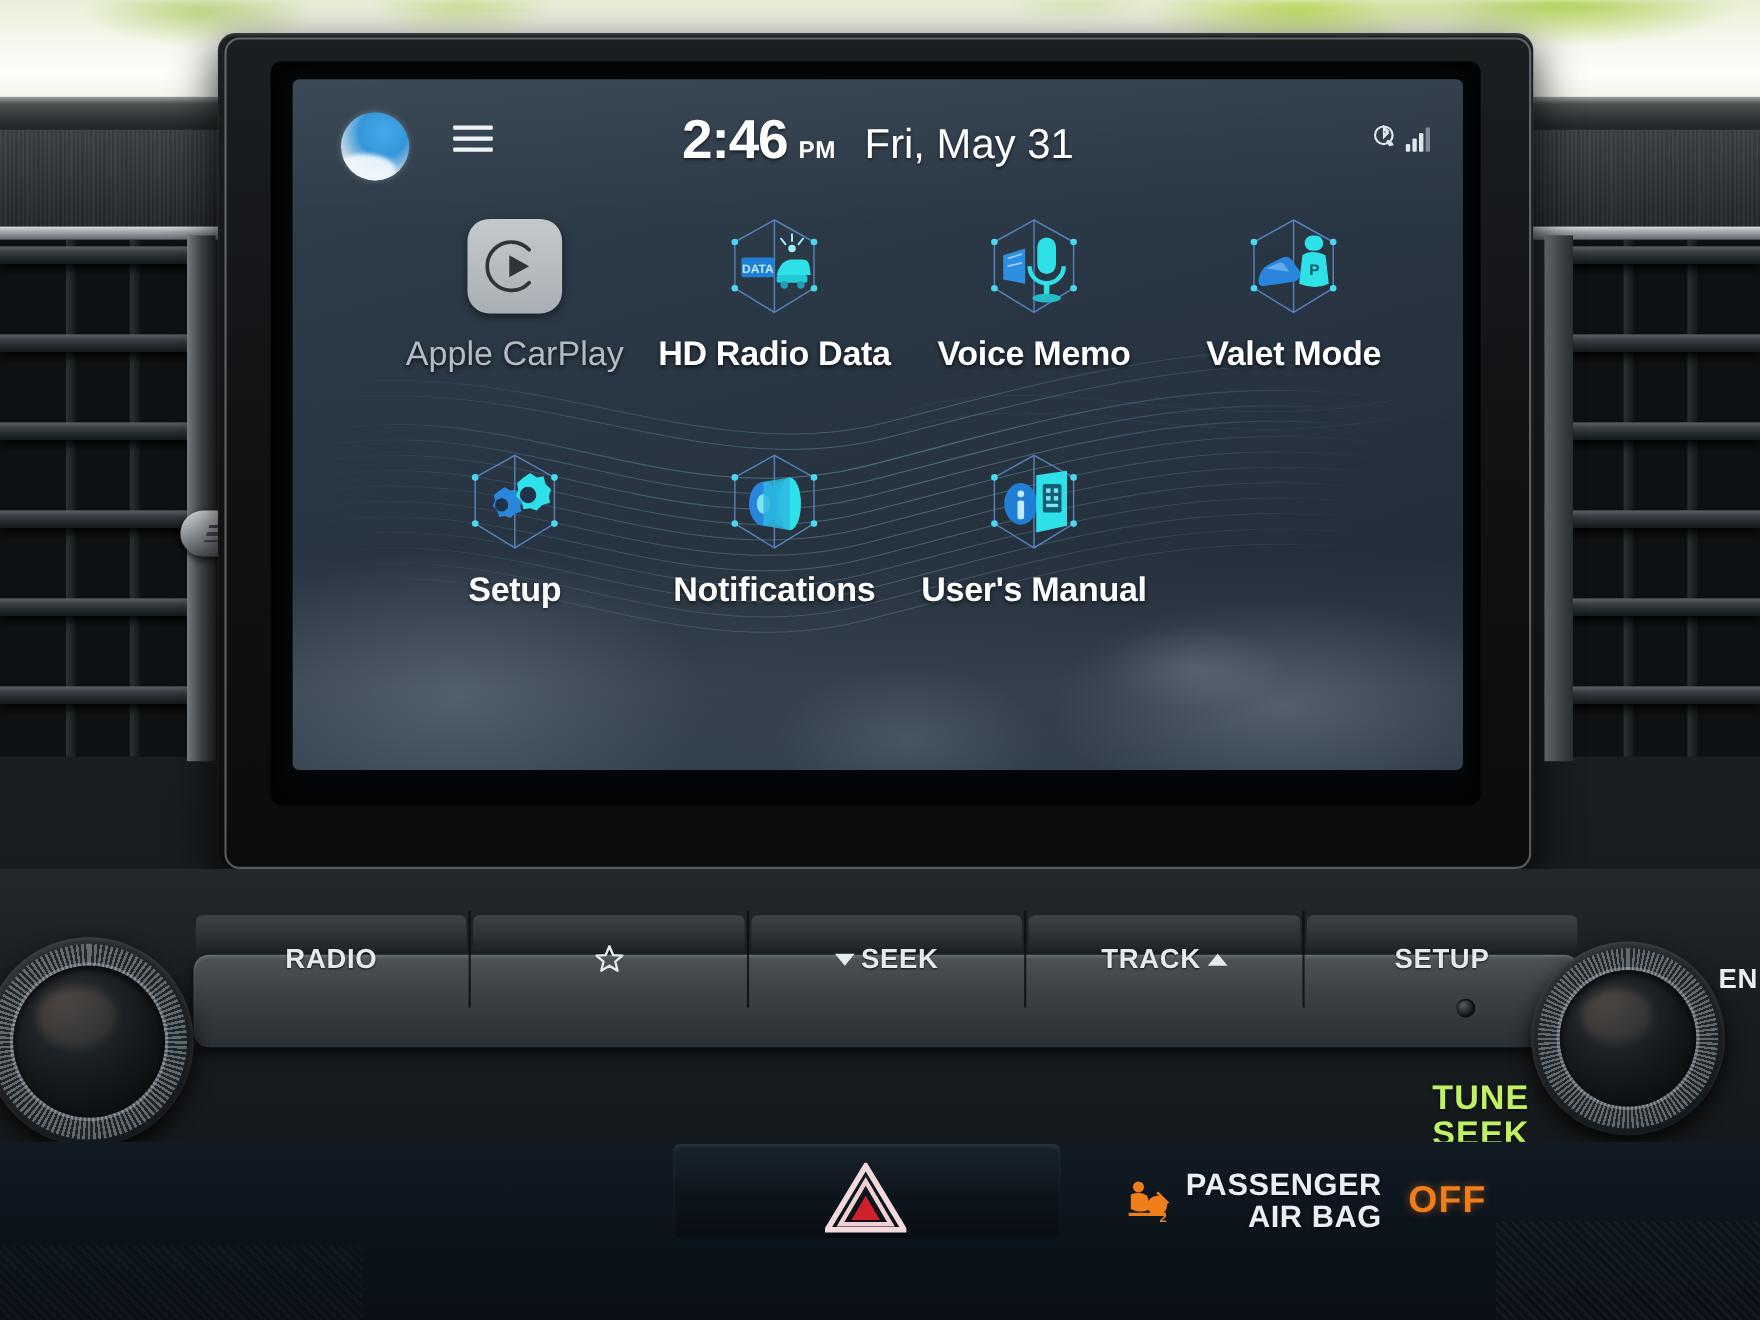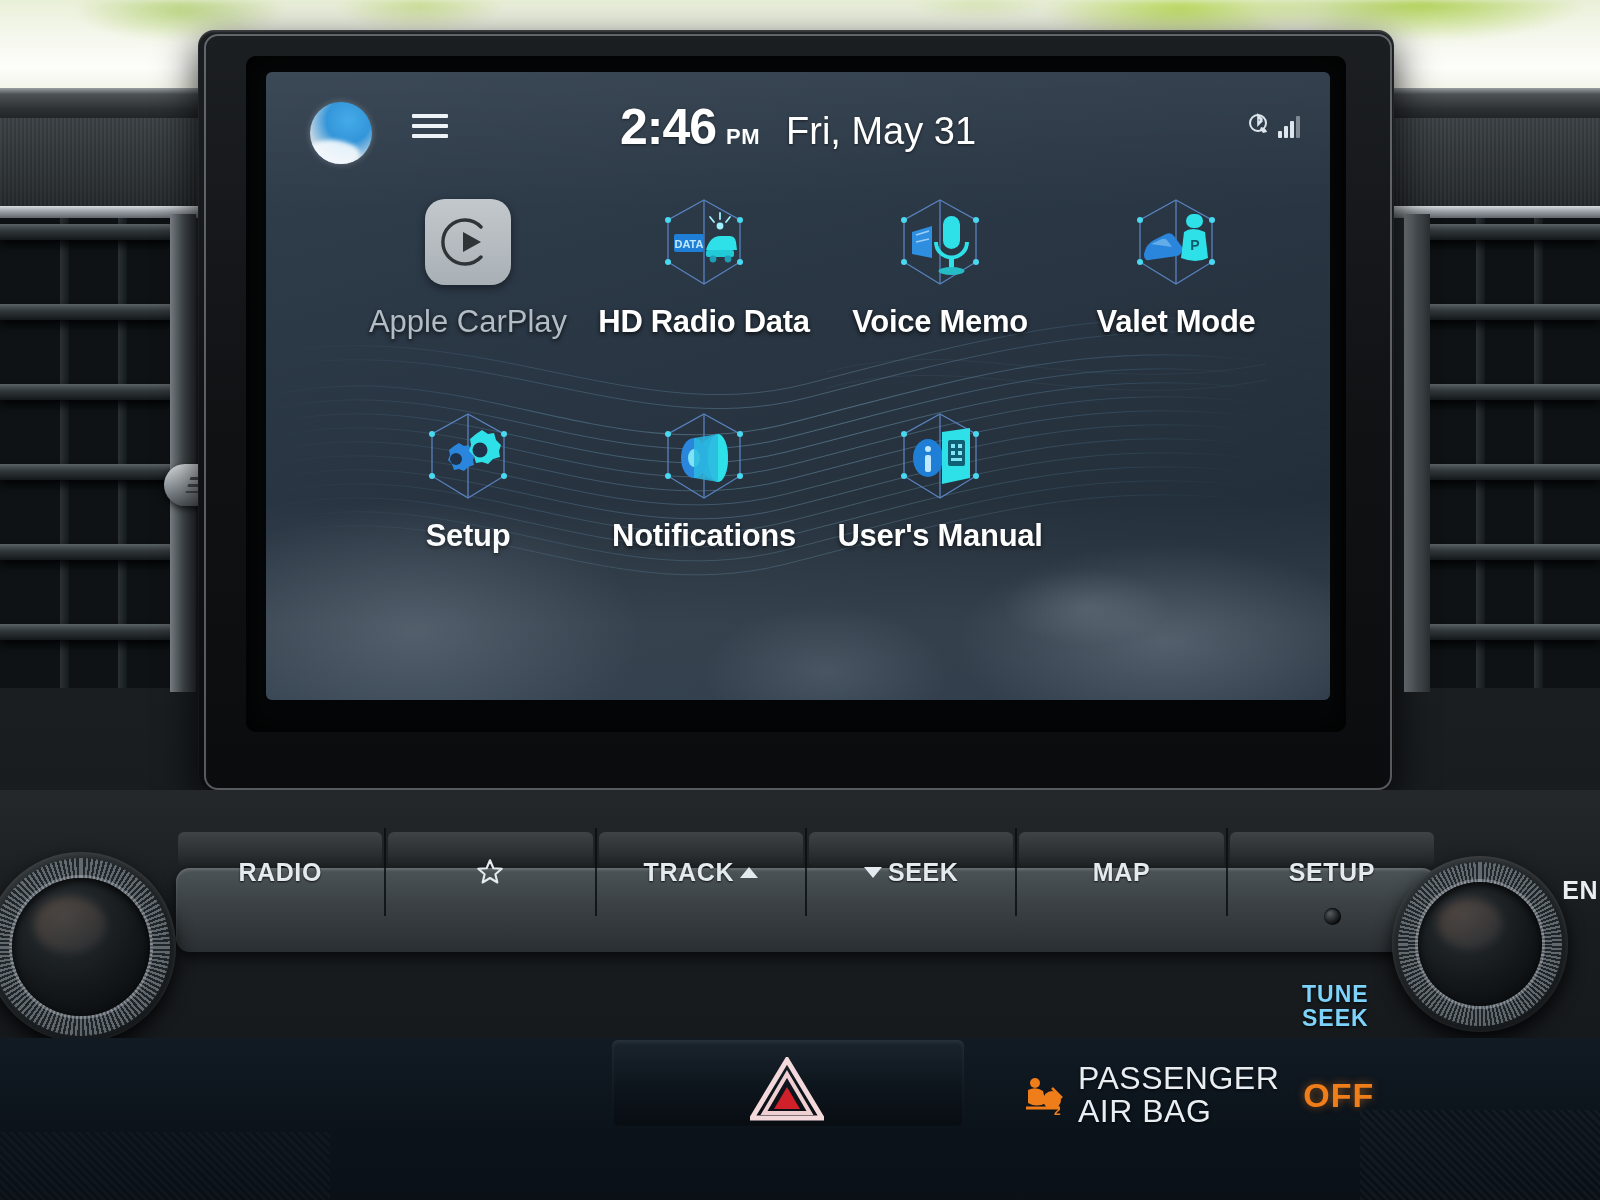--- a/index.html
+++ b/index.html
@@ -150,42 +150,42 @@
     background:repeating-conic-gradient(#6d757a 0deg 1.6deg,#20252a 1.6deg 3.2deg);
     opacity:.85;}
   .knob .cap{position:absolute;inset:26px;border-radius:50%;
     background:radial-gradient(circle at 38% 28%, #2b3135 0%, #14181b 55%, #060809 100%);
     box-shadow:inset 0 3px 8px rgba(0,0,0,.9), 0 0 0 3px rgba(200,210,218,.35);}
   .knob .cap::after{content:"";position:absolute;left:16%;top:14%;width:52%;height:40%;
     border-radius:50%;background:linear-gradient(150deg,rgba(180,130,100,.30),rgba(255,255,255,.05));
     filter:blur(4px);}
   .knob-vol{left:-14px;top:852px;width:190px;height:190px;}
   .knob-tune{left:1392px;top:856px;width:176px;height:176px;}
-  .knoblabel{position:absolute;color:#7dd3fc;font-size:23px;font-weight:bold;
+  .knoblabel{position:absolute;color:#bef264;font-size:31px;font-weight:bold;
     letter-spacing:1px;text-shadow:0 1px 3px rgba(0,0,0,.85);}
   .lbl-vol{left:108px;top:1046px;}
   .lbl-tune{left:1302px;top:982px;text-align:center;line-height:1.05;}
   .reset-hole{position:absolute;left:1324px;top:908px;width:17px;height:17px;border-radius:50%;
     background:radial-gradient(circle at 35% 32%, #555c61, #0a0c0e 70%);
     box-shadow:inset 0 1px 2px rgba(0,0,0,.9);}
   .edge-text{position:absolute;right:2px;top:876px;color:#e8eef2;font-size:25px;font-weight:bold;
     letter-spacing:.5px;}
 
   
   .lowertrim{position:absolute;left:0;top:1038px;width:1600px;height:162px;
     background:linear-gradient(180deg,#121b24 0%,#0c141c 45%,#0a1016 100%);}
   .piano{position:absolute;left:612px;top:1040px;width:352px;height:86px;border-radius:6px;
     background:linear-gradient(180deg,#1a242d 0%,#0d151c 55%,#080d12 100%);
     box-shadow:inset 0 2px 4px rgba(255,255,255,.08);}
   .hazard{position:absolute;left:748px;top:1056px;width:78px;height:66px;cursor:pointer;
     display:flex;align-items:center;justify-content:center;}
   .airbag{position:absolute;left:1022px;top:1062px;display:flex;align-items:center;gap:14px;}
   .ab-icon{width:42px;height:42px;position:relative;}
-  .ab-text{color:#e9eef2;font-size:32px;font-weight:normal;line-height:1.04;letter-spacing:.5px;
-    text-shadow:0 1px 3px rgba(0,0,0,.8);}
+  .ab-text{color:#e9eef2;font-size:28px;font-weight:bold;line-height:1.04;letter-spacing:.5px;
+    text-shadow:0 1px 3px rgba(0,0,0,.8);text-align:right;}
   .ab-off{color:#ef7d1a;font-size:34px;font-weight:bold;letter-spacing:1px;margin-left:10px;
     text-shadow:0 0 8px rgba(239,125,26,.5);}
   .bottom-texture{position:absolute;left:1360px;top:1110px;width:240px;height:90px;
     background:repeating-linear-gradient(45deg,rgba(255,255,255,.05) 0 3px,rgba(0,0,0,.12) 3px 6px);
     opacity:.6;}
   .left-bottom-texture{position:absolute;left:0;top:1132px;width:330px;height:68px;
     background:repeating-linear-gradient(45deg,rgba(255,255,255,.04) 0 3px,rgba(0,0,0,.1) 3px 6px);
     opacity:.55;}
 </style>
 </head>
@@ -471,29 +471,26 @@
   <div class="btnbar">
     <div class="hwbtn">
       <span>RADIO</span>
     </div>
     <div class="hwbtn">
       <svg width="30" height="30" viewBox="0 0 24 24">
         <path d="M12 2.6 L14.7 9 L21.4 9.4 L16.3 13.8 L17.9 20.4 L12 16.8 L6.1 20.4 L7.7 13.8 L2.6 9.4 L9.3 9 Z" fill="none" stroke="#e4eaee" stroke-width="1.7" stroke-linejoin="round"></path>
       </svg>
     </div>
     <div class="hwbtn">
+      <span class="chev down"></span>
+      <span>SEEK</span>
+    </div>
+    <div class="hwbtn">
       <span>TRACK</span>
       <span class="chev up"></span>
-    </div>
-    <div class="hwbtn">
-      <span class="chev down"></span>
-      <span>SEEK</span>
-    </div>
-    <div class="hwbtn">
-      <span>MAP</span>
     </div>
     <div class="hwbtn">
       <span>SETUP</span>
     </div>
   </div>
 
   <div class="reset-hole"></div>
 
   <div class="knob knob-vol">
     <div class="knurl"></div>

